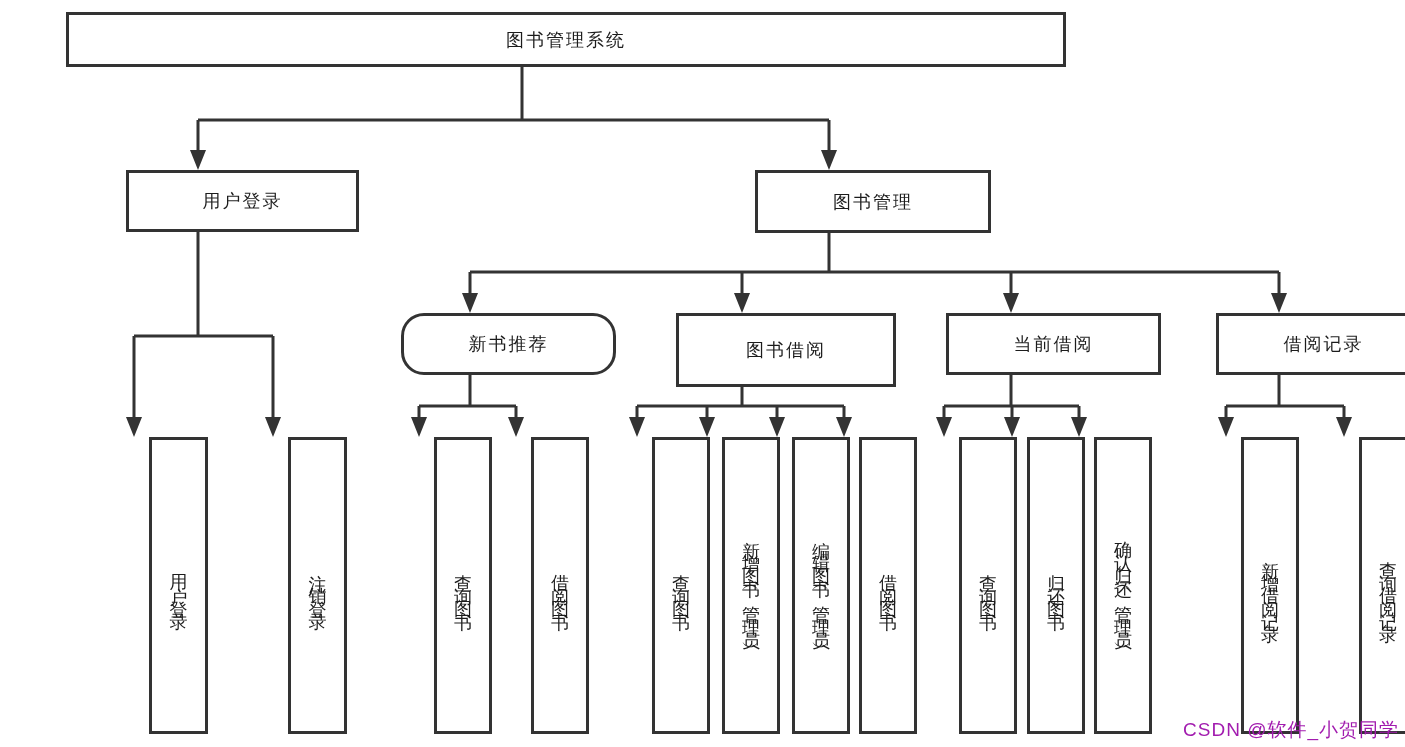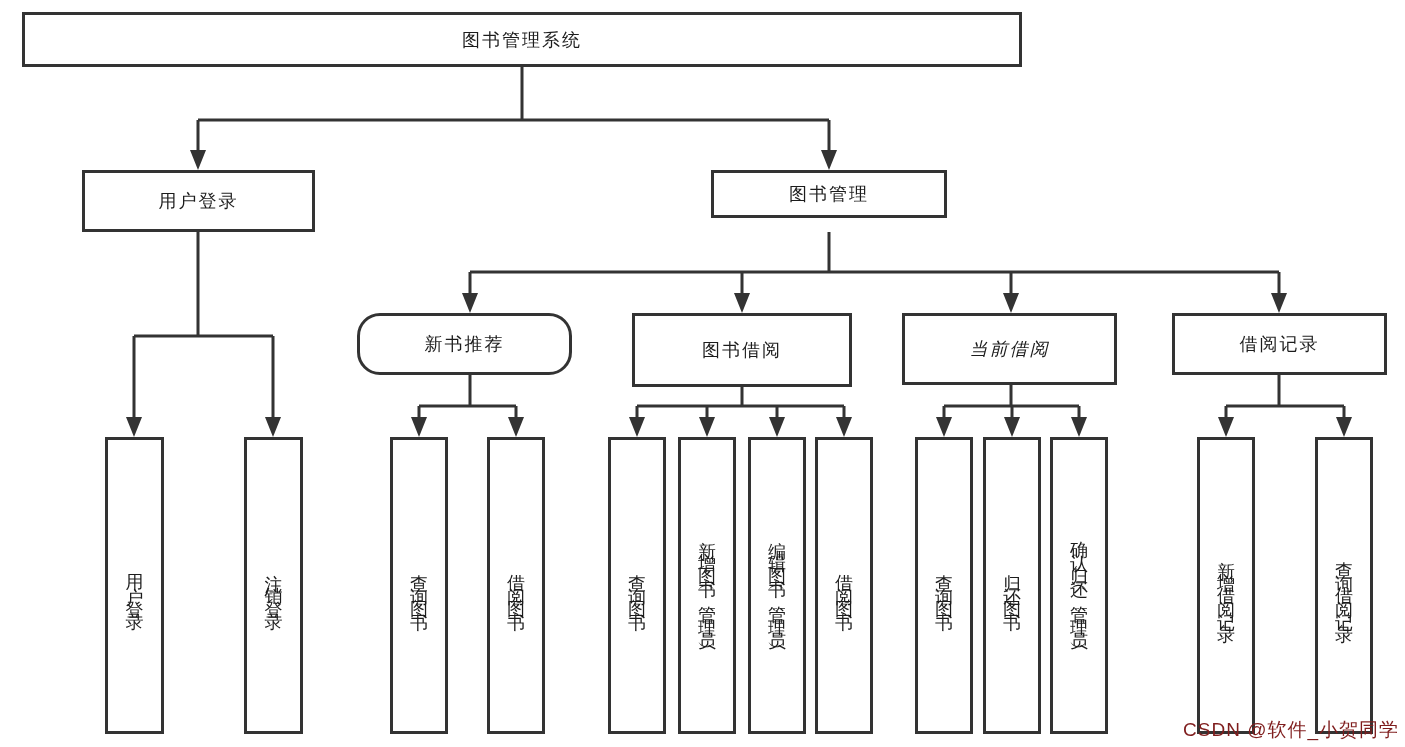--- a/index.html
+++ b/index.html
@@ -25,35 +25,36 @@
     position: absolute;
     background: #ffffff;
     border: 3px solid #333333;
     display: flex;
     align-items: center;
     justify-content: center;
     z-index: 2;
     font-size: 18px;
     letter-spacing: 2px;
     color: #1c1c1c;
+    margin-left: 44px;
   }
   .node.leaf span {
     writing-mode: vertical-rl;
     text-orientation: mixed;
     letter-spacing: 13px;
     line-height: 1;
     letter-spacing: 13px;
   }
   .watermark {
     position: absolute;
     right: 6px;
     bottom: 4px;
     font-size: 19px;
     letter-spacing: 1px;
-    color: #7f1d1d;
+    color: #a21caf;
     z-index: 3;
     white-space: nowrap;
   }
 </style>
 </head>
 <body>
 
 <div class="canvas">
 
   <svg class="edges" viewBox="0 0 1405 747" xmlns="http://www.w3.org/2000/svg">
@@ -99,31 +100,31 @@
     </g>
   </svg>
 
   <div class="node" style="left:22px; top:12px; width:1000px; height:55px;">
     <span>图书管理系统</span>
   </div>
 
   <div class="node" style="left:82px; top:170px; width:233px; height:62px;">
     <span>用户登录</span>
   </div>
-  <div class="node" style="left:711px; top:170px; width:236px; height:48px;">
+  <div class="node" style="left:711px; top:170px; width:236px; height:63px;">
     <span>图书管理</span>
   </div>
 
   <div class="node" style="left:357px; top:313px; width:215px; height:62px;border-radius:23px;">
     <span>新书推荐</span>
   </div>
   <div class="node" style="left:632px; top:313px; width:220px; height:74px;">
     <span>图书借阅</span>
   </div>
-  <div class="node" style="left:902px; top:313px; width:215px; height:72px;font-style:italic;">
+  <div class="node" style="left:902px; top:313px; width:215px; height:62px;">
     <span>当前借阅</span>
   </div>
   <div class="node" style="left:1172px; top:313px; width:215px; height:62px;text-align:right;">
     <span>借阅记录</span>
   </div>
 
   <div class="node leaf" style="left:105px; top:437px; width:59px; height:297px;">
     <span>用户登录</span>
   </div>
   <div class="node leaf" style="left:244px; top:437px; width:59px; height:297px;">

